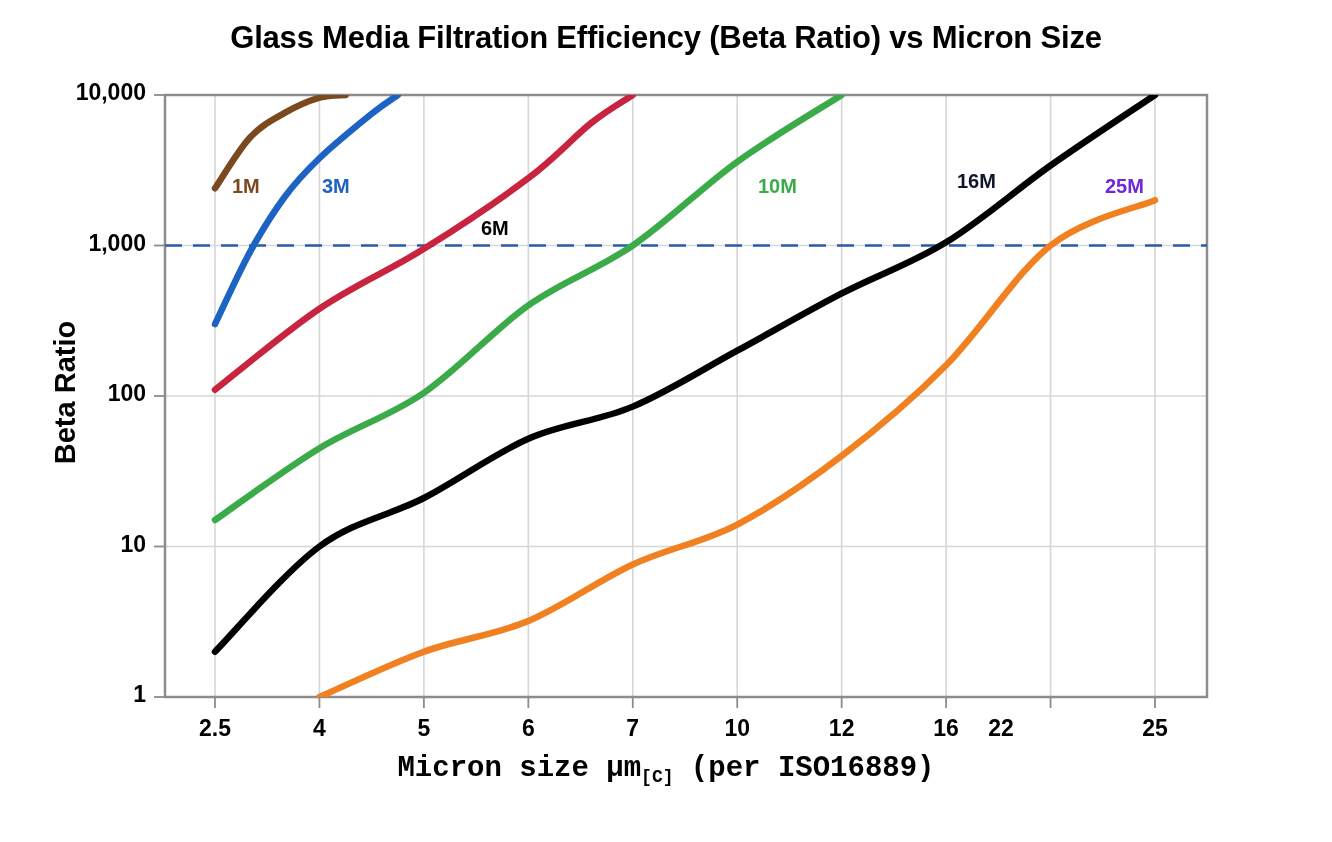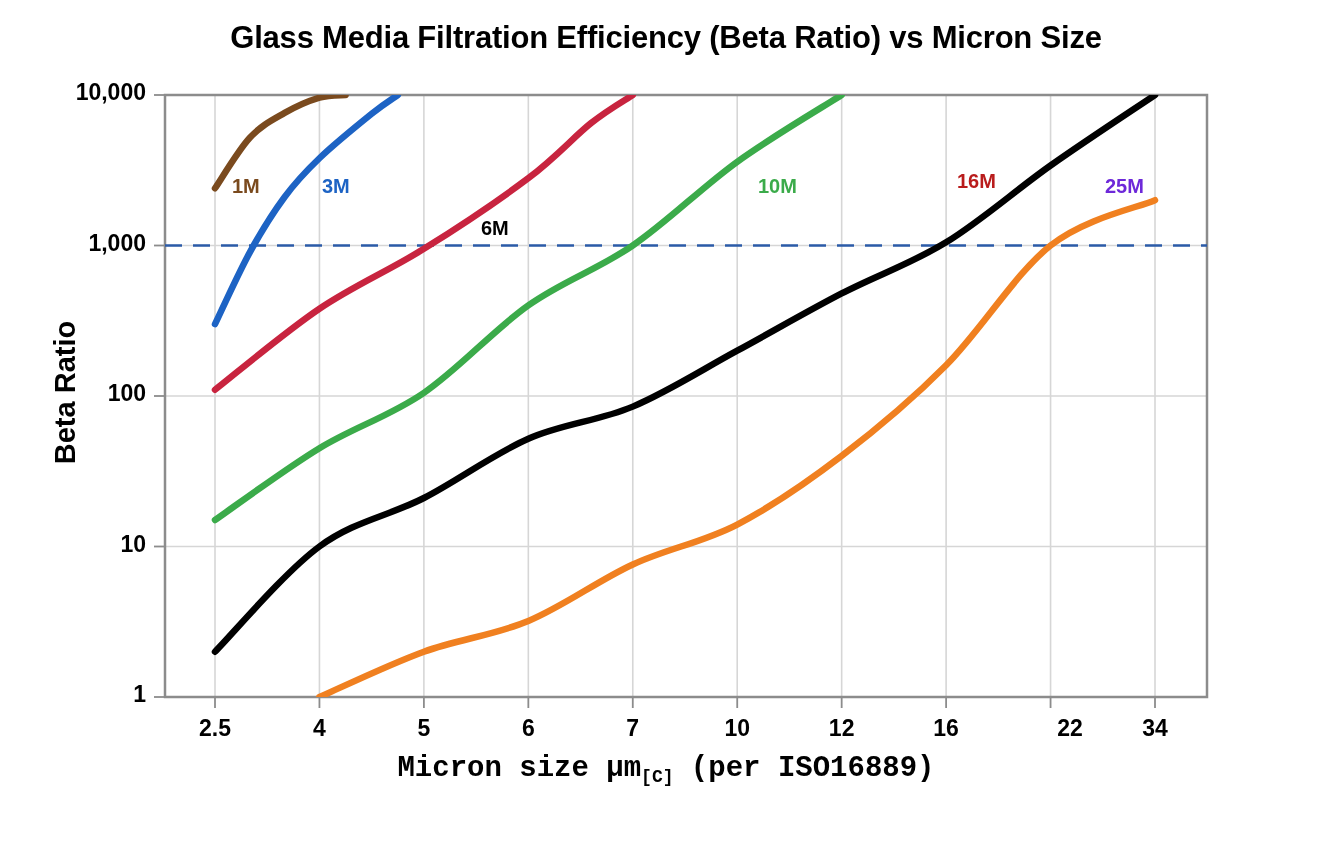--- a/index.html
+++ b/index.html
@@ -104,29 +104,29 @@
     </div>
   <div id="x-labels">
       <div class="xtick-label" style="left: 175px; top: 715px;">2.5</div>
       <div class="xtick-label" style="left: 279.444px; top: 715px;">4</div>
       <div class="xtick-label" style="left: 383.889px; top: 715px;">5</div>
       <div class="xtick-label" style="left: 488.333px; top: 715px;">6</div>
       <div class="xtick-label" style="left: 592.778px; top: 715px;">7</div>
       <div class="xtick-label" style="left: 697.222px; top: 715px;">10</div>
       <div class="xtick-label" style="left: 801.667px; top: 715px;">12</div>
       <div class="xtick-label" style="left: 906.111px; top: 715px;">16</div>
-      <div class="xtick-label" style="left: 1030px; top: 715px;">22</div>
-      <div class="xtick-label" style="left: 1115px; top: 715px;">34</div>
+      <div class="xtick-label" style="left: 961px; top: 715px;">22</div>
+      <div class="xtick-label" style="left: 1115px; top: 715px;">25</div>
     </div>
   <div id="series-labels">
       <div class="series-label" style="left: 232px; top: 175px; color: rgb(122, 74, 30);">1M</div>
       <div class="series-label" style="left: 322px; top: 175px; color: rgb(29, 99, 196);">3M</div>
       <div class="series-label" style="left: 481px; top: 175px; color: #000000; margin-top: 42px;">6M</div>
       <div class="series-label" style="left: 758px; top: 175px; color: rgb(59, 171, 74);">10M</div>
-      <div class="series-label" style="left: 957px; top: 170px; color: #b91c1c;">16M</div>
+      <div class="series-label" style="left: 957px; top: 170px; color: #0f172a;">16M</div>
       <div class="series-label" style="left: 1081px; top: 175px; color: #6d28d9; margin-left: 24px;">25M</div>
     </div>
 
   <div id="y-axis-title">Beta Ratio</div>
 
   <div id="x-axis-title"><span>Micron size μm</span><sub>[C]</sub><span> (per ISO16889)</span></div>
 
 </div>
 
 </body></html>

